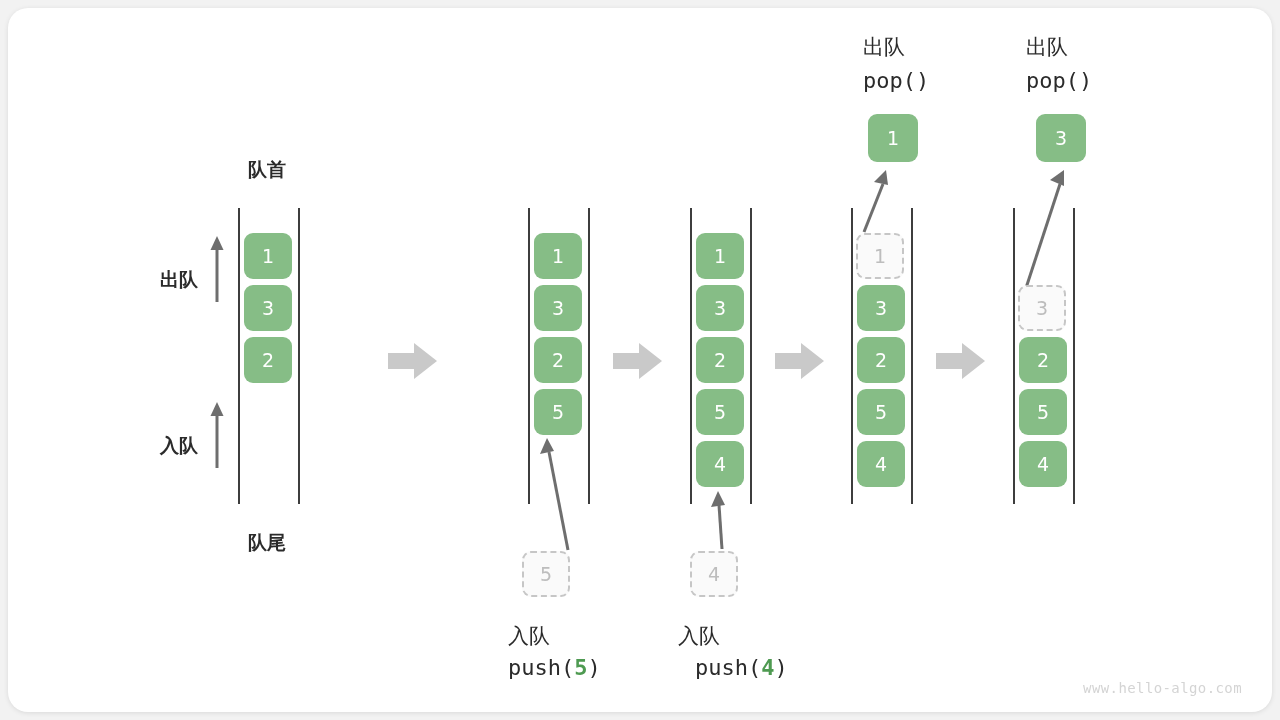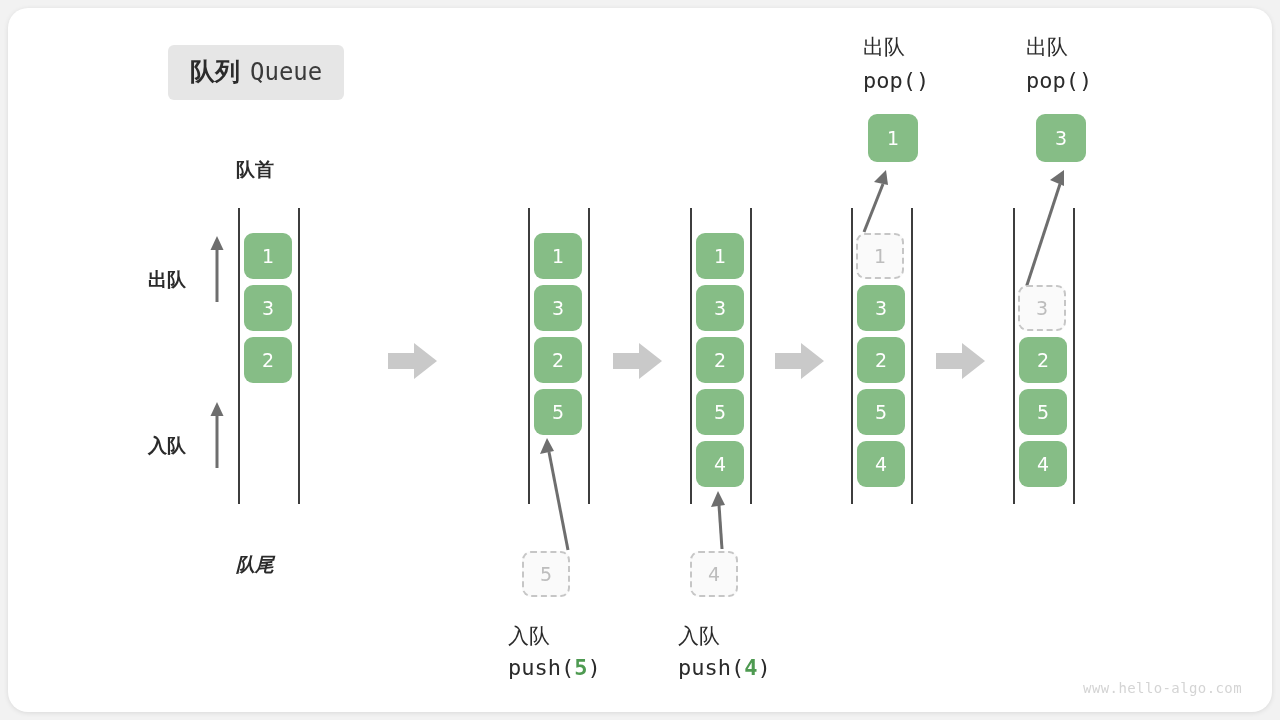--- a/index.html
+++ b/index.html
@@ -56,20 +56,21 @@
     color: #3a3a3a;
   }
 
   
   .cap-cn {
     font-family: "DejaVu Sans", "Liberation Sans", sans-serif;
     font-weight: 700;
     font-size: 19px;
     color: #2b2b2b;
     white-space: nowrap;
+    margin-left: 12px;
   }
   .mono {
     font-family: "DejaVu Sans Mono", "Liberation Mono", monospace;
     font-size: 22px;
     color: #2b2b2b;
     white-space: nowrap;
   }
   .mono-cn {
     font-family: "DejaVu Sans", "Liberation Sans", sans-serif;
     font-size: 21px;
@@ -122,27 +123,23 @@
     white-space: nowrap;
   }
   svg { display: block; overflow: visible; }
 </style>
 </head>
 <body>
 
 <div id="stage">
   <div id="card"></div>
 
-  <div class="abs" id="title-badge">
-    <span class="cn">队列</span>
-    <span class="en">Queue</span>
-  </div>
 
   <div class="abs cap-cn" style="left:236px; top:157px;">队首</div>
-  <div class="abs cap-cn" style="left:236px; top:552px;font-style:italic;">队尾</div>
+  <div class="abs cap-cn" style="left:236px; top:530px;">队尾</div>
 
   <div class="abs rail" style="left:238px; top:208px; height:296px;"></div>
   <div class="abs rail" style="left:298px; top:208px; height:296px;"></div>
 
   <div class="abs cell" style="left:244px; top:233px;">1</div>
   <div class="abs cell" style="left:244px; top:285px;">3</div>
   <div class="abs cell" style="left:244px; top:337px;">2</div>
 
   <div class="abs cap-cn" style="left:148px; top:267px;">出队</div>
   <svg class="abs" style="left:208px; top:236px;" width="18" height="66">
@@ -190,21 +187,21 @@
   <div class="abs cell" style="left:696px; top:389px;">5</div>
   <div class="abs cell" style="left:696px; top:441px;">4</div>
 
   <div class="abs cell ghost" style="left:690px; top:551px;">4</div>
   <svg class="abs" style="left:706px; top:489px;" width="28" height="62">
     <line x1="16" y1="60" x2="13" y2="16" stroke="#6e6e6e" stroke-width="3"></line>
     <polygon points="12,2 5,18 19,16" fill="#6e6e6e"></polygon>
   </svg>
 
   <div class="abs mono-cn" style="left:678px; top:622px;">入队</div>
-  <div class="abs mono" style="left:678px; top:655px;"><span>push(</span><span class="green-num">4</span><span>)</span></div>
+  <div class="abs mono" style="left:695px; top:655px;"><span>push(</span><span class="green-num">4</span><span>)</span></div>
 
   <svg class="abs step-arrow" style="left:775px; top:342px;" viewBox="0 0 50 38">
     <polygon points="0,11 26,11 26,1 49,19 26,37 26,27 0,27" fill="#c9c9c9"></polygon>
   </svg>
 
   <div class="abs mono-cn" style="left:863px; top:33px;">出队</div>
   <div class="abs mono" style="left:863px; top:68px;">pop()</div>
 
   <div class="abs cell popped" style="left:868px; top:114px;">1</div>
 

